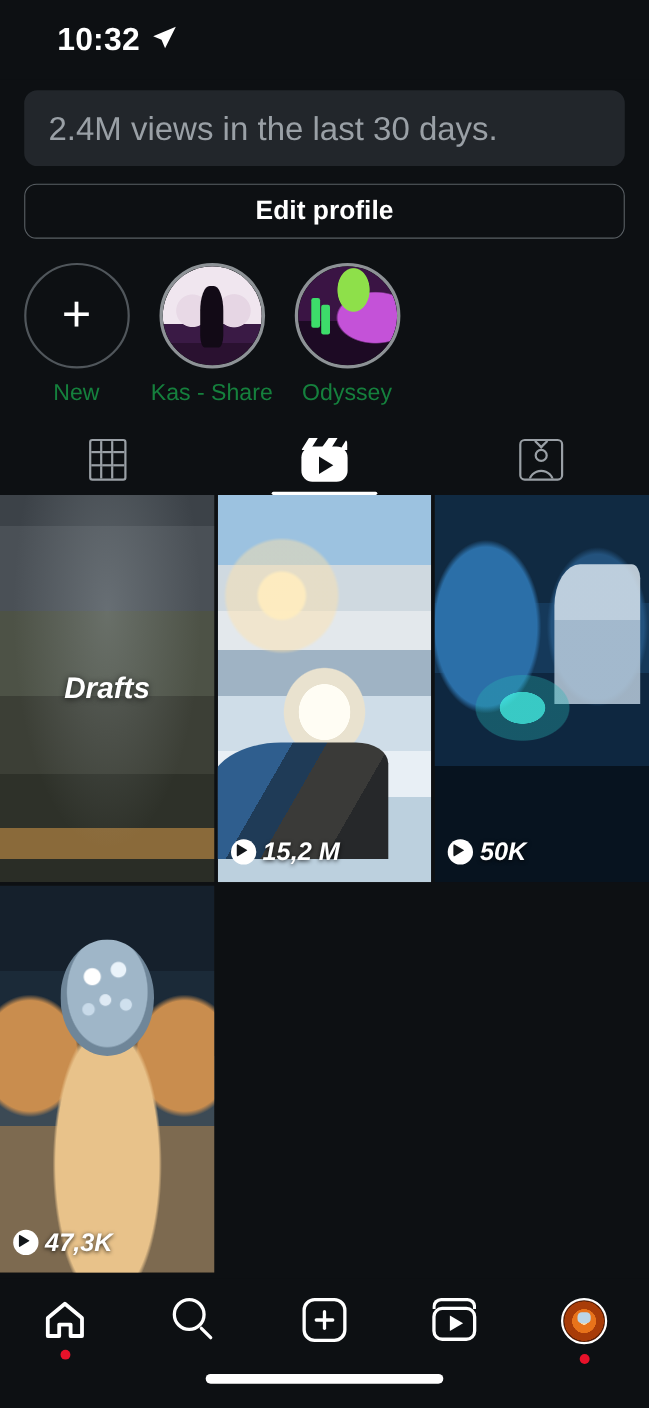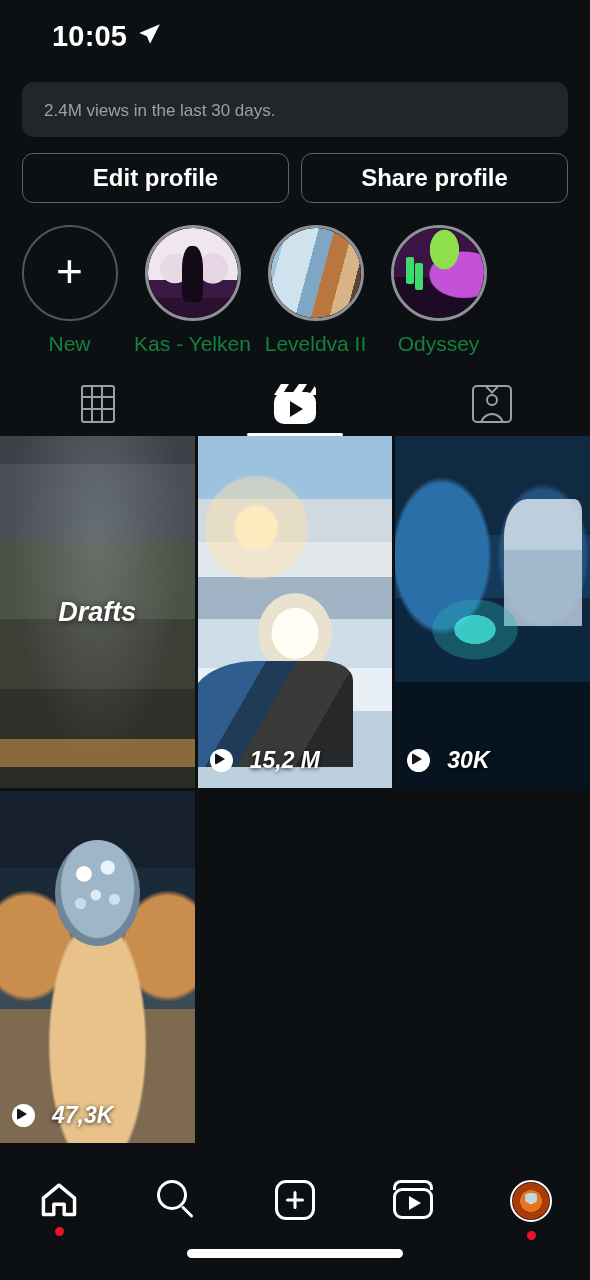--- a/index.html
+++ b/index.html
@@ -35,21 +35,21 @@
   .bat-fill { width:62%; height:100%; background:#31d158; border-radius:3px; }
   .bolt { position:absolute; left:11px; top:0px; color:#fff; font-size:20px; line-height:21px;
           text-shadow:0 0 2px rgba(0,0,0,.5); }
 
   
   .dash {
     margin:10px 22px 0 22px; background:#22262b; border-radius:12px;
     padding:14px 18px 16px 22px;
   }
   .dash-title { color:#fff; font-size:25px; font-weight:700; letter-spacing:.1px; }
-  .dash-sub { color:#9aa0a6; font-size:17px; margin-top:5px; }
+  .dash-sub { color:#9aa0a6; font-size:30px; margin-top:5px; }
 
   
   .actions { display:flex; gap:12px; padding:16px 22px 0 22px; }
   .btn {
     flex:1; height:50px; border:1.5px solid #5a6065; border-radius:11px;
     display:flex; align-items:center; justify-content:center;
     color:#fff; font-size:24px; font-weight:700; background:transparent;
   }
 
   
@@ -127,21 +127,21 @@
   .ic-tagged .body2 { position:absolute; left:50%; bottom:-9px; transform:translateX(-50%);
                       width:24px; height:17px; border:2.5px solid #9aa0a6; border-radius:12px 12px 0 0; }
   .ic-tagged .notch { position:absolute; left:50%; top:-4px; transform:translateX(-50%) rotate(45deg);
                       width:9px; height:9px; background:#0d1013; border-right:2.5px solid #9aa0a6;
                       border-bottom:2.5px solid #9aa0a6; }
 
   
   .grid { display:grid; grid-template-columns:repeat(3,1fr); gap:3px; padding:0;font-style:italic; }
   .cell { position:relative; height:352px; overflow:hidden; background:#111; }
   .cell .art { position:absolute; inset:0; }
-  .views { position:absolute; left:12px; bottom:14px; display:flex; align-items:center; gap:17px;
+  .views { position:absolute; left:12px; bottom:14px; display:flex; align-items:center; gap:6px;
            color:#fff; font-size:23px; font-weight:700; text-shadow:0 1px 4px rgba(0,0,0,.8); }
   .v-ic { position:relative; width:23px; height:23px; border-radius:50%; background:#fff; }
   .v-ic::after { content:""; position:absolute; left:5px; top:4px; width:0; height:0;
                  border-left:10px solid #12161a; border-top:6px solid transparent;
                  border-bottom:6px solid transparent; border-radius:2px; }
   .drafts-label { position:absolute; left:0; right:0; top:50%; transform:translateY(-50%);
                   text-align:center; color:#fff; font-size:27px; font-weight:700;
                   text-shadow:0 1px 6px rgba(0,0,0,.7); }
   .prog { position:absolute; left:0; bottom:0; height:4px; background:#fff; }
 
@@ -252,56 +252,49 @@
   .homebar { position:absolute; left:50%; transform:translateX(-50%); bottom:22px;
              width:216px; height:9px; background:#fff; border-radius:6px; }
 </style>
 </head>
 <body>
 
 <div class="phone">
 
   <div class="statusbar">
     <div class="sb-left">
-      <span class="sb-time">10:05</span>
+      <span class="sb-time">10:32</span>
       <span>
         <svg width="26" height="26" viewBox="0 0 24 24">
             <path d="M22 3 3 11l7 3 3 7z" fill="#fff"></path>
           </svg>
       </span>
     </div>
   </div>
 
   <div class="dash">
     <div class="dash-sub">2.4M views in the last 30 days.</div>
   </div>
 
   <div class="actions">
     <div class="btn">Edit profile</div>
-    <div class="btn">Share profile</div>
   </div>
 
   <div class="highlights">
     <div class="hl">
       <div class="hl-ring new">
         <span class="hl-plus">+</span>
       </div>
       <div class="hl-label">New</div>
     </div>
     <div class="hl">
       <div class="hl-ring img">
         <span class="hl-thumb t-yelken"></span>
       </div>
-      <div class="hl-label">Kas - Yelken</div>
-    </div>
-    <div class="hl">
-      <div class="hl-ring img">
-        <span class="hl-thumb t-level"></span>
-      </div>
-      <div class="hl-label">Leveldva II</div>
+      <div class="hl-label">Kas - Share</div>
     </div>
     <div class="hl">
       <div class="hl-ring img">
         <span class="hl-thumb t-odyssey"></span>
       </div>
       <div class="hl-label">Odyssey</div>
     </div>
   </div>
 
   <div class="tabs">
@@ -353,21 +346,21 @@
     </div>
 
 
     <div class="cell">
       <span class="art a-lab">
           <span class="coat"></span>
           <span class="glow"></span>
         </span>
       <span class="views">
         <span class="v-ic"></span>
-        <span>30K</span>
+        <span>50K</span>
       </span>
     </div>
 
 
     <div class="cell">
       <span class="art a-spider">
           <span class="ball"></span>
         </span>
       <span class="views">
         <span class="v-ic"></span>

